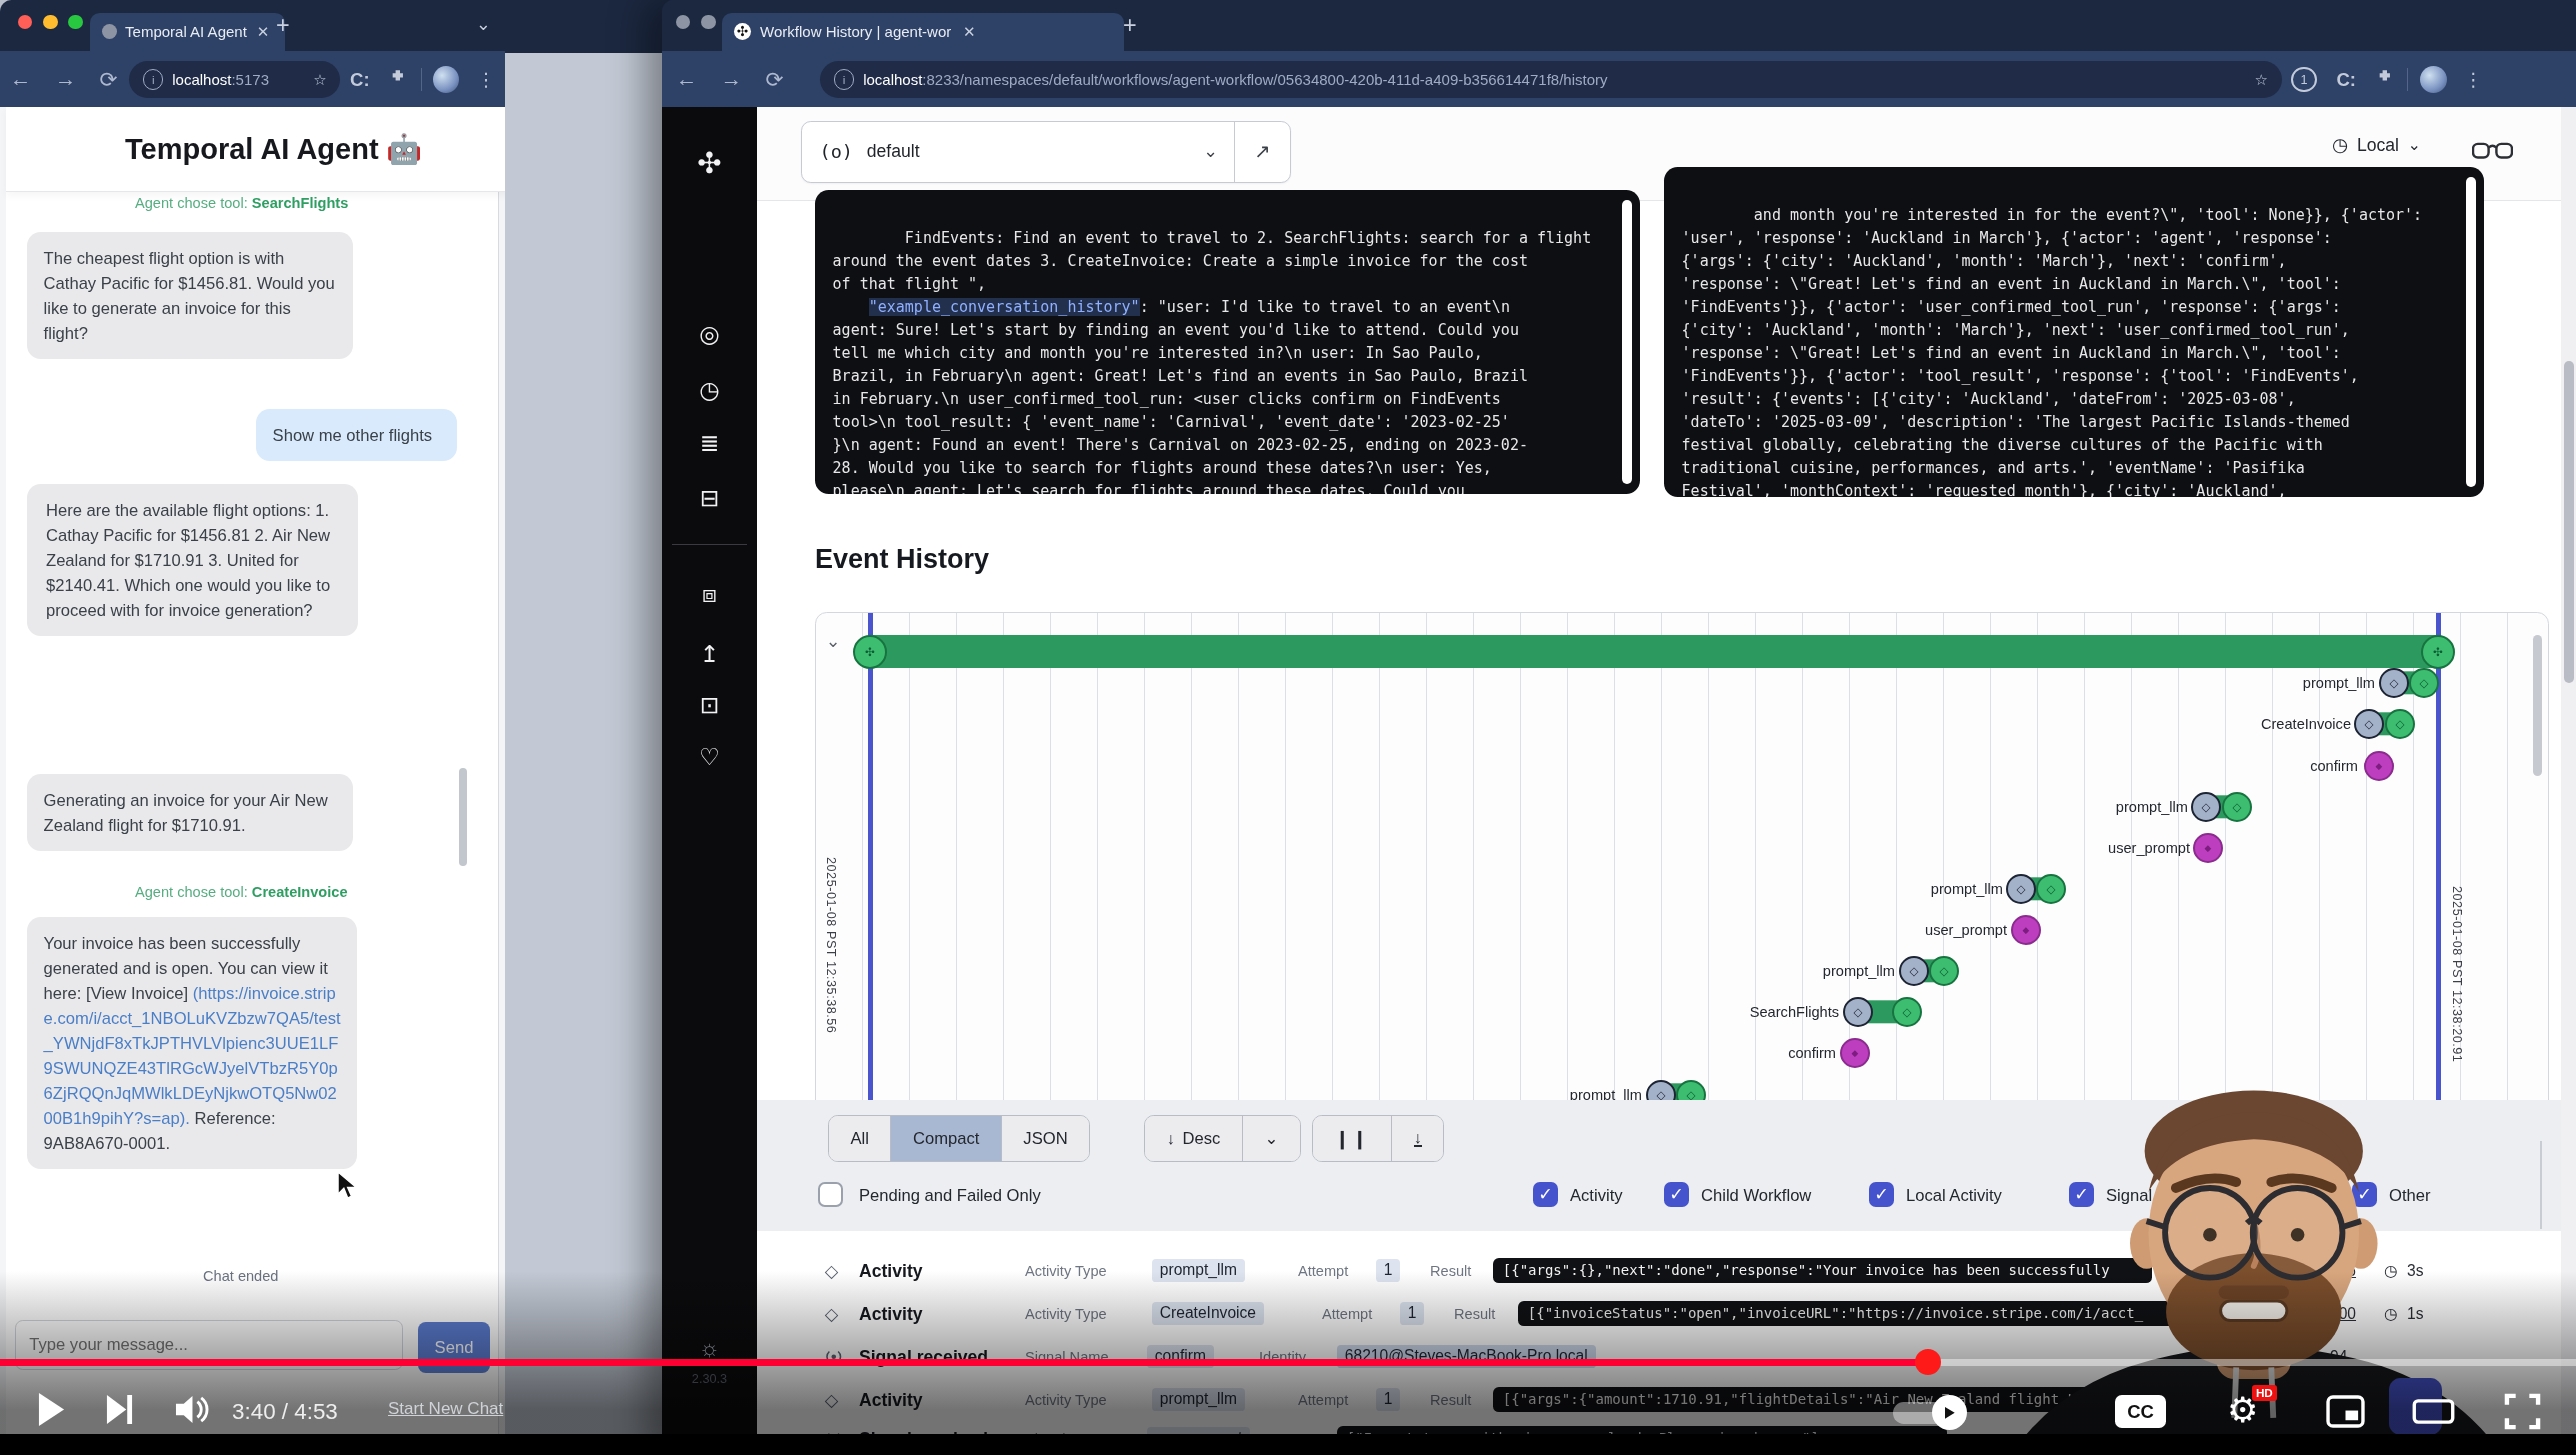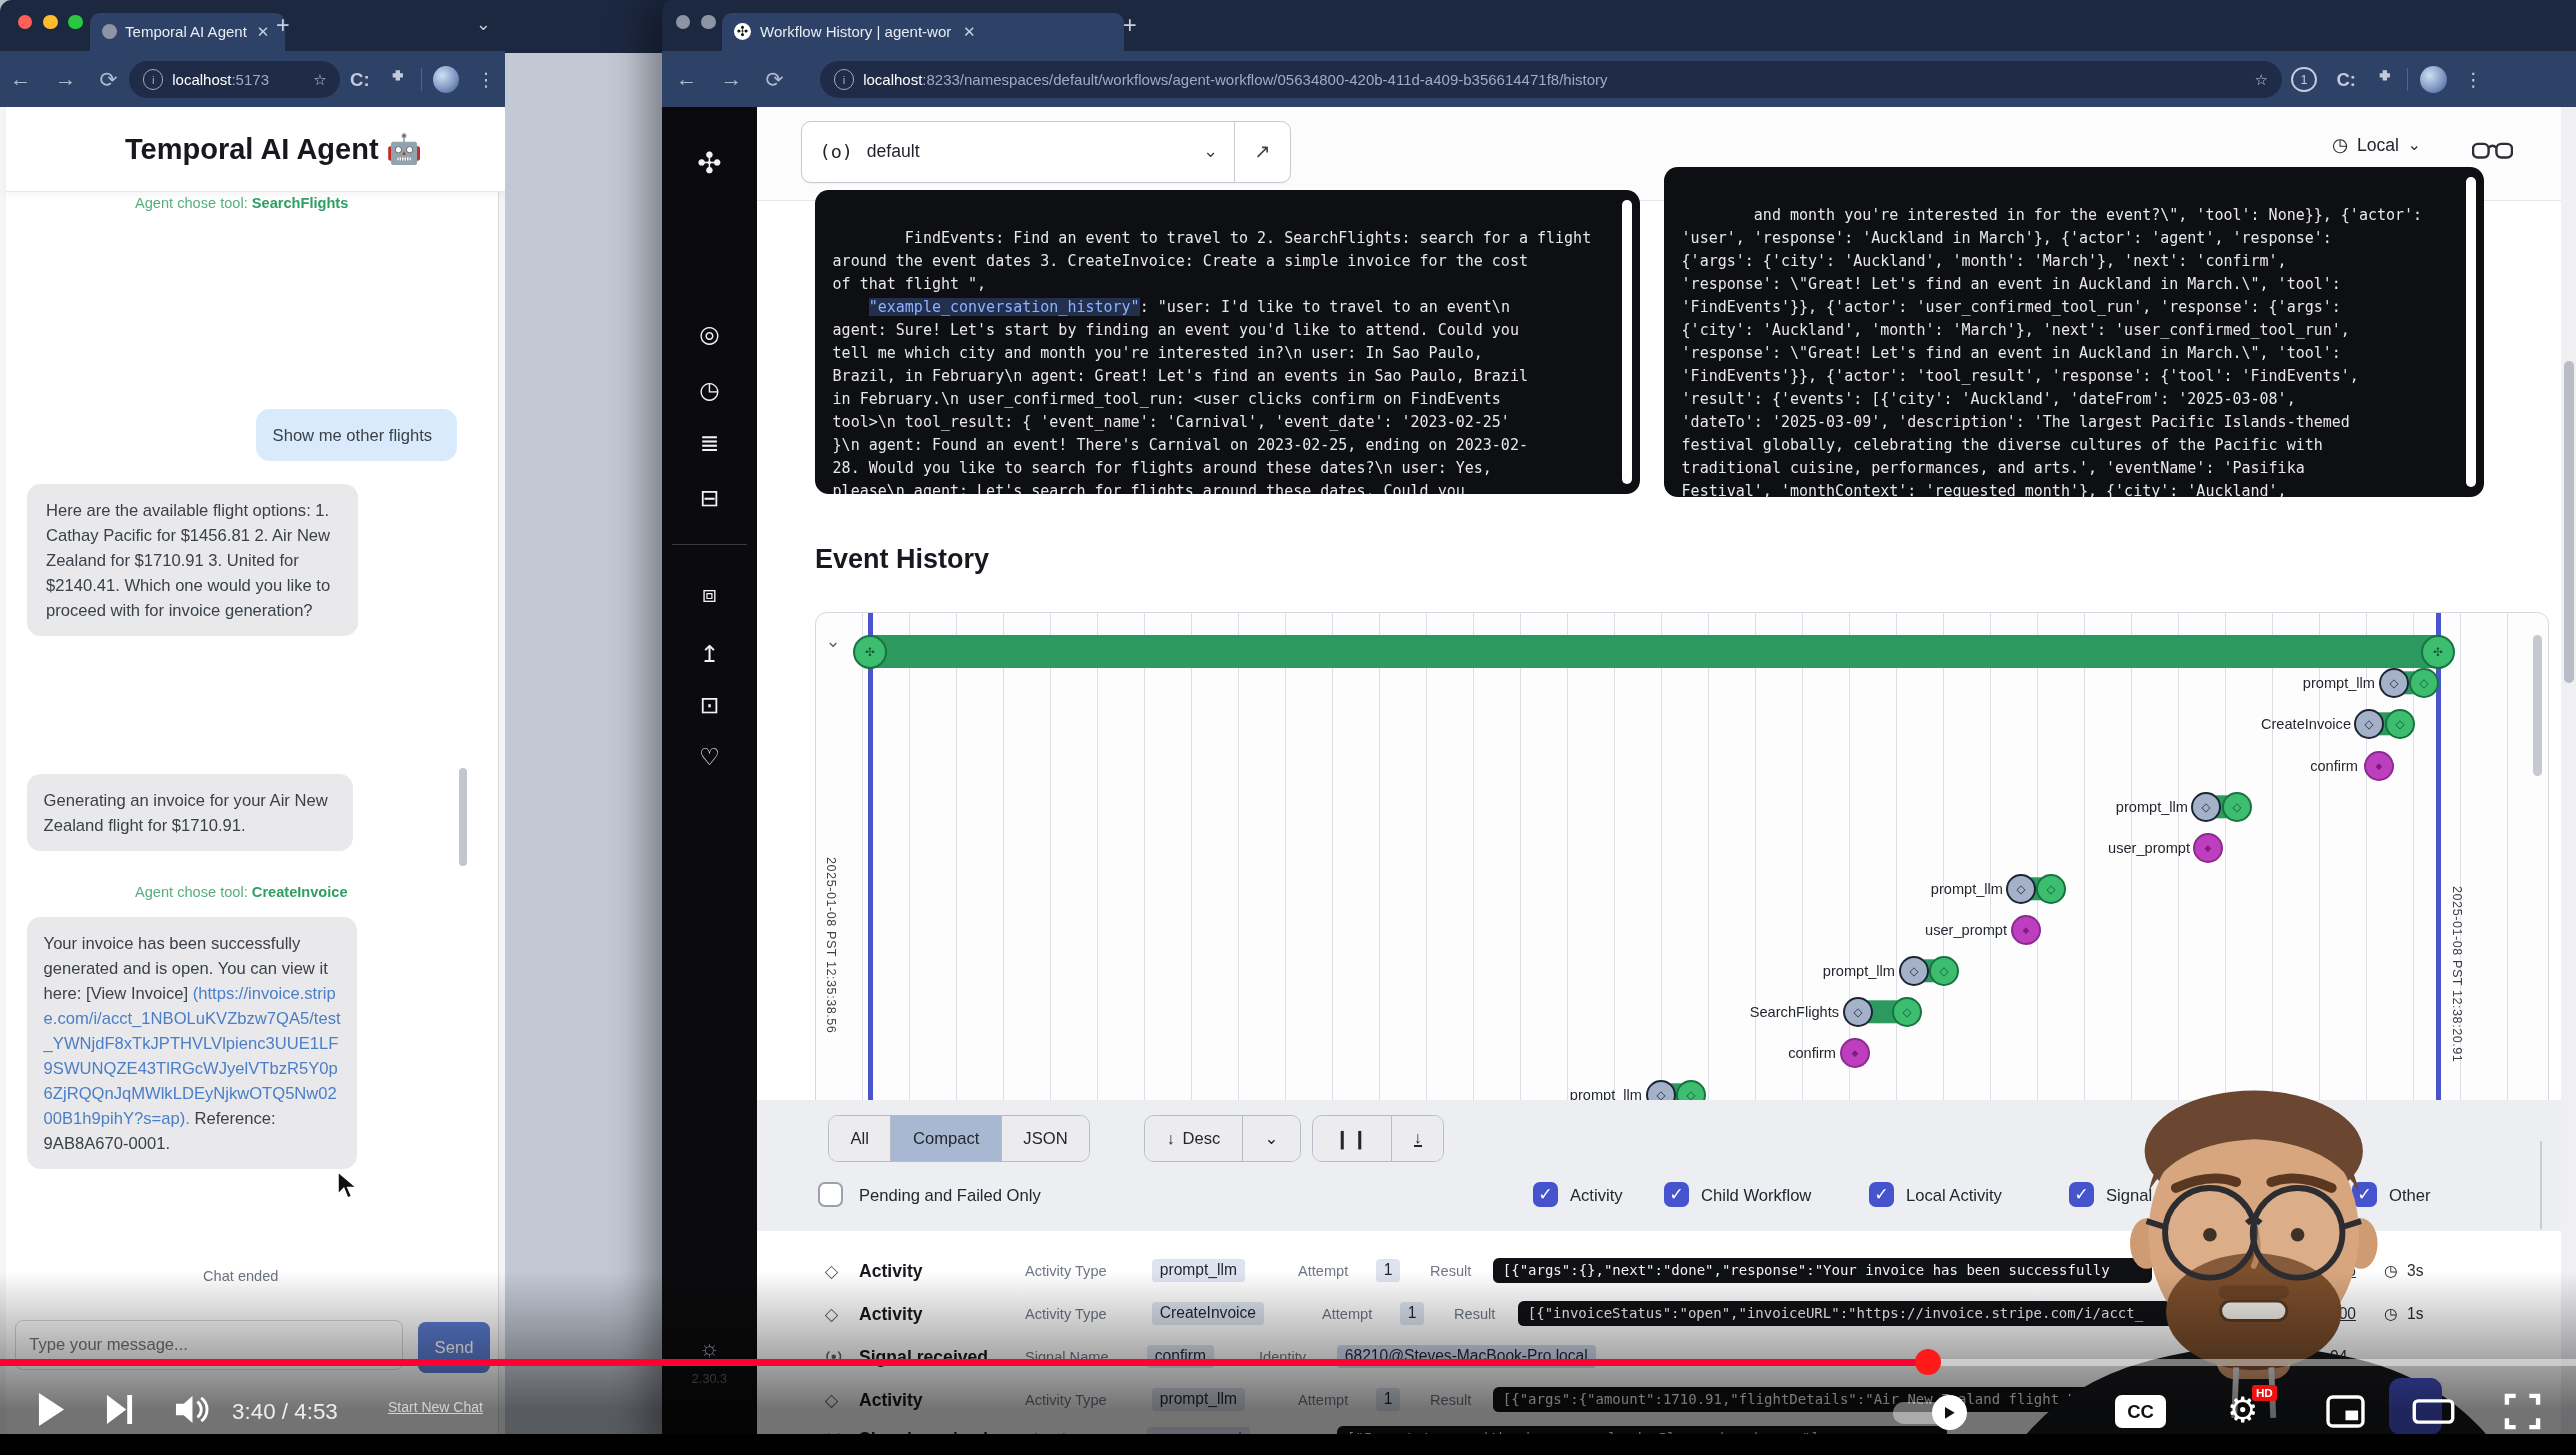--- a/index.html
+++ b/index.html
@@ -116,20 +116,21 @@
     <div class="abs" style="left:0;top:107px;width:505px;height:1348px;background:#f4f5f7;">
       <div class="abs" style="left:5.9px;top:0;width:492px;height:1348px;background:#fff;border-right:1px solid #d8dade;"></div>
       <div class="abs" style="left:5.9px;top:0;width:536px;height:84px;background:#fff;border-bottom:1px solid #e5e7eb;box-shadow:0 3.9px 7.8px rgba(0,0,0,0.04);display:flex;align-items:center;justify-content:center;">
         <span style="font-size:29px;font-weight:bold;color:#16181d;">Temporal AI Agent 🤖</span>
       </div>
 
       <div class="toollabel" style="left:135px;top:88px;">
         <span>Agent chose tool: </span><b>SearchFlights</b>
       </div>
 
+      <div class="bubble bot" style="left:27px;top:125px;width:293px;">The cheapest flight option is with Cathay Pacific for $1456.81. Would you like to generate an invoice for this flight?</div>
       <div class="bubble user" style="left:256px;top:302px;width:168px;">Show me other flights</div>
       <div class="bubble bot" style="left:27px;top:377px;width:295px;padding-left:19px;">Here are the available flight options: 1. Cathay Pacific for $1456.81 2. Air New Zealand for $1710.91 3. United for $2140.41. Which one would you like to proceed with for invoice generation?</div>
       <div class="bubble bot" style="left:27px;top:667px;width:293px;">Generating an invoice for your Air New Zealand flight for $1710.91.</div>
 
       <div class="toollabel" style="left:135px;top:777px;">
         <span>Agent chose tool: </span><b>CreateInvoice</b>
       </div>
 
       <div class="bubble bot" style="left:27px;top:810px;width:297px;">
         <span>Your invoice has been successfully generated and is open. You can view it here: [View Invoice] </span><a style="color:#4a7ec7;word-break:break-all;">(https://invoice.stripe.com/i/acct_1NBOLuKVZbzw7QA5/test_YWNjdF8xTkJPTHVLVlpienc3UUE1LF9SWUNQZE43TlRGcWJyelVTbzR5Y0p6ZjRQQnJqMWlkLDEyNjkwOTQ5Nw0200B1h9pihY?s=ap).</a><span> Reference: 9AB8A670-0001.</span>
@@ -462,21 +463,21 @@
   <svg class="vctrl" style="left:105px;top:1393px;" width="29" height="33" viewBox="0 0 30 34">
     <path d="M2 2 L22 17 L2 32 Z" fill="#fff"></path>
       <rect x="23" y="2" width="5" height="30" fill="#fff"></rect>
   </svg>
   <svg class="vctrl" style="left:174px;top:1393px;" width="35" height="33" viewBox="0 0 36 34">
     <path d="M2 11 h8 l9 -8 v28 l-9 -8 h-8 Z" fill="#fff"></path>
     <path d="M24 9 a10 10 0 0 1 0 16 M28 5 a15 15 0 0 1 0 24" stroke="#fff" stroke-width="3" fill="none"></path>
   </svg>
   <div class="vctrl" style="left:232px;top:1399px;font-size:22.4px;color:#eee;">3:40 / 4:53</div>
 
-  <div class="vctrl" style="left:388px;top:1399px;font-size:14px;color:#cfd2d6;text-decoration:underline;">Start New Chat</div>
+  <div class="vctrl" style="left:388px;top:1399px;font-size:17px;color:#cfd2d6;text-decoration:underline;">Start New Chat</div>
 
   <div class="vctrl" style="left:1893px;top:1402px;width:70px;height:21.5px;border-radius:10.7px;background:rgba(255,255,255,0.4);">
     <div style="position:absolute;right:-3.9px;top:-6.8px;width:35px;height:35px;border-radius:50%;background:#fff;display:flex;align-items:center;justify-content:center;">
       <svg width="11.7" height="13.7" viewBox="0 0 12 14">
           <path d="M1 1 L11 7 L1 13 Z" fill="#111"></path>
         </svg>
     </div>
   </div>
   <div class="vctrl" style="left:2115px;top:1395px;width:51px;height:33px;border-radius:6.8px;background:#fff;color:#111;font-size:18.5px;font-weight:bold;display:flex;align-items:center;justify-content:center;">CC</div>
   <div class="vctrl" style="left:2227px;top:1391px;font-size:35px;line-height:37px;">⚙

